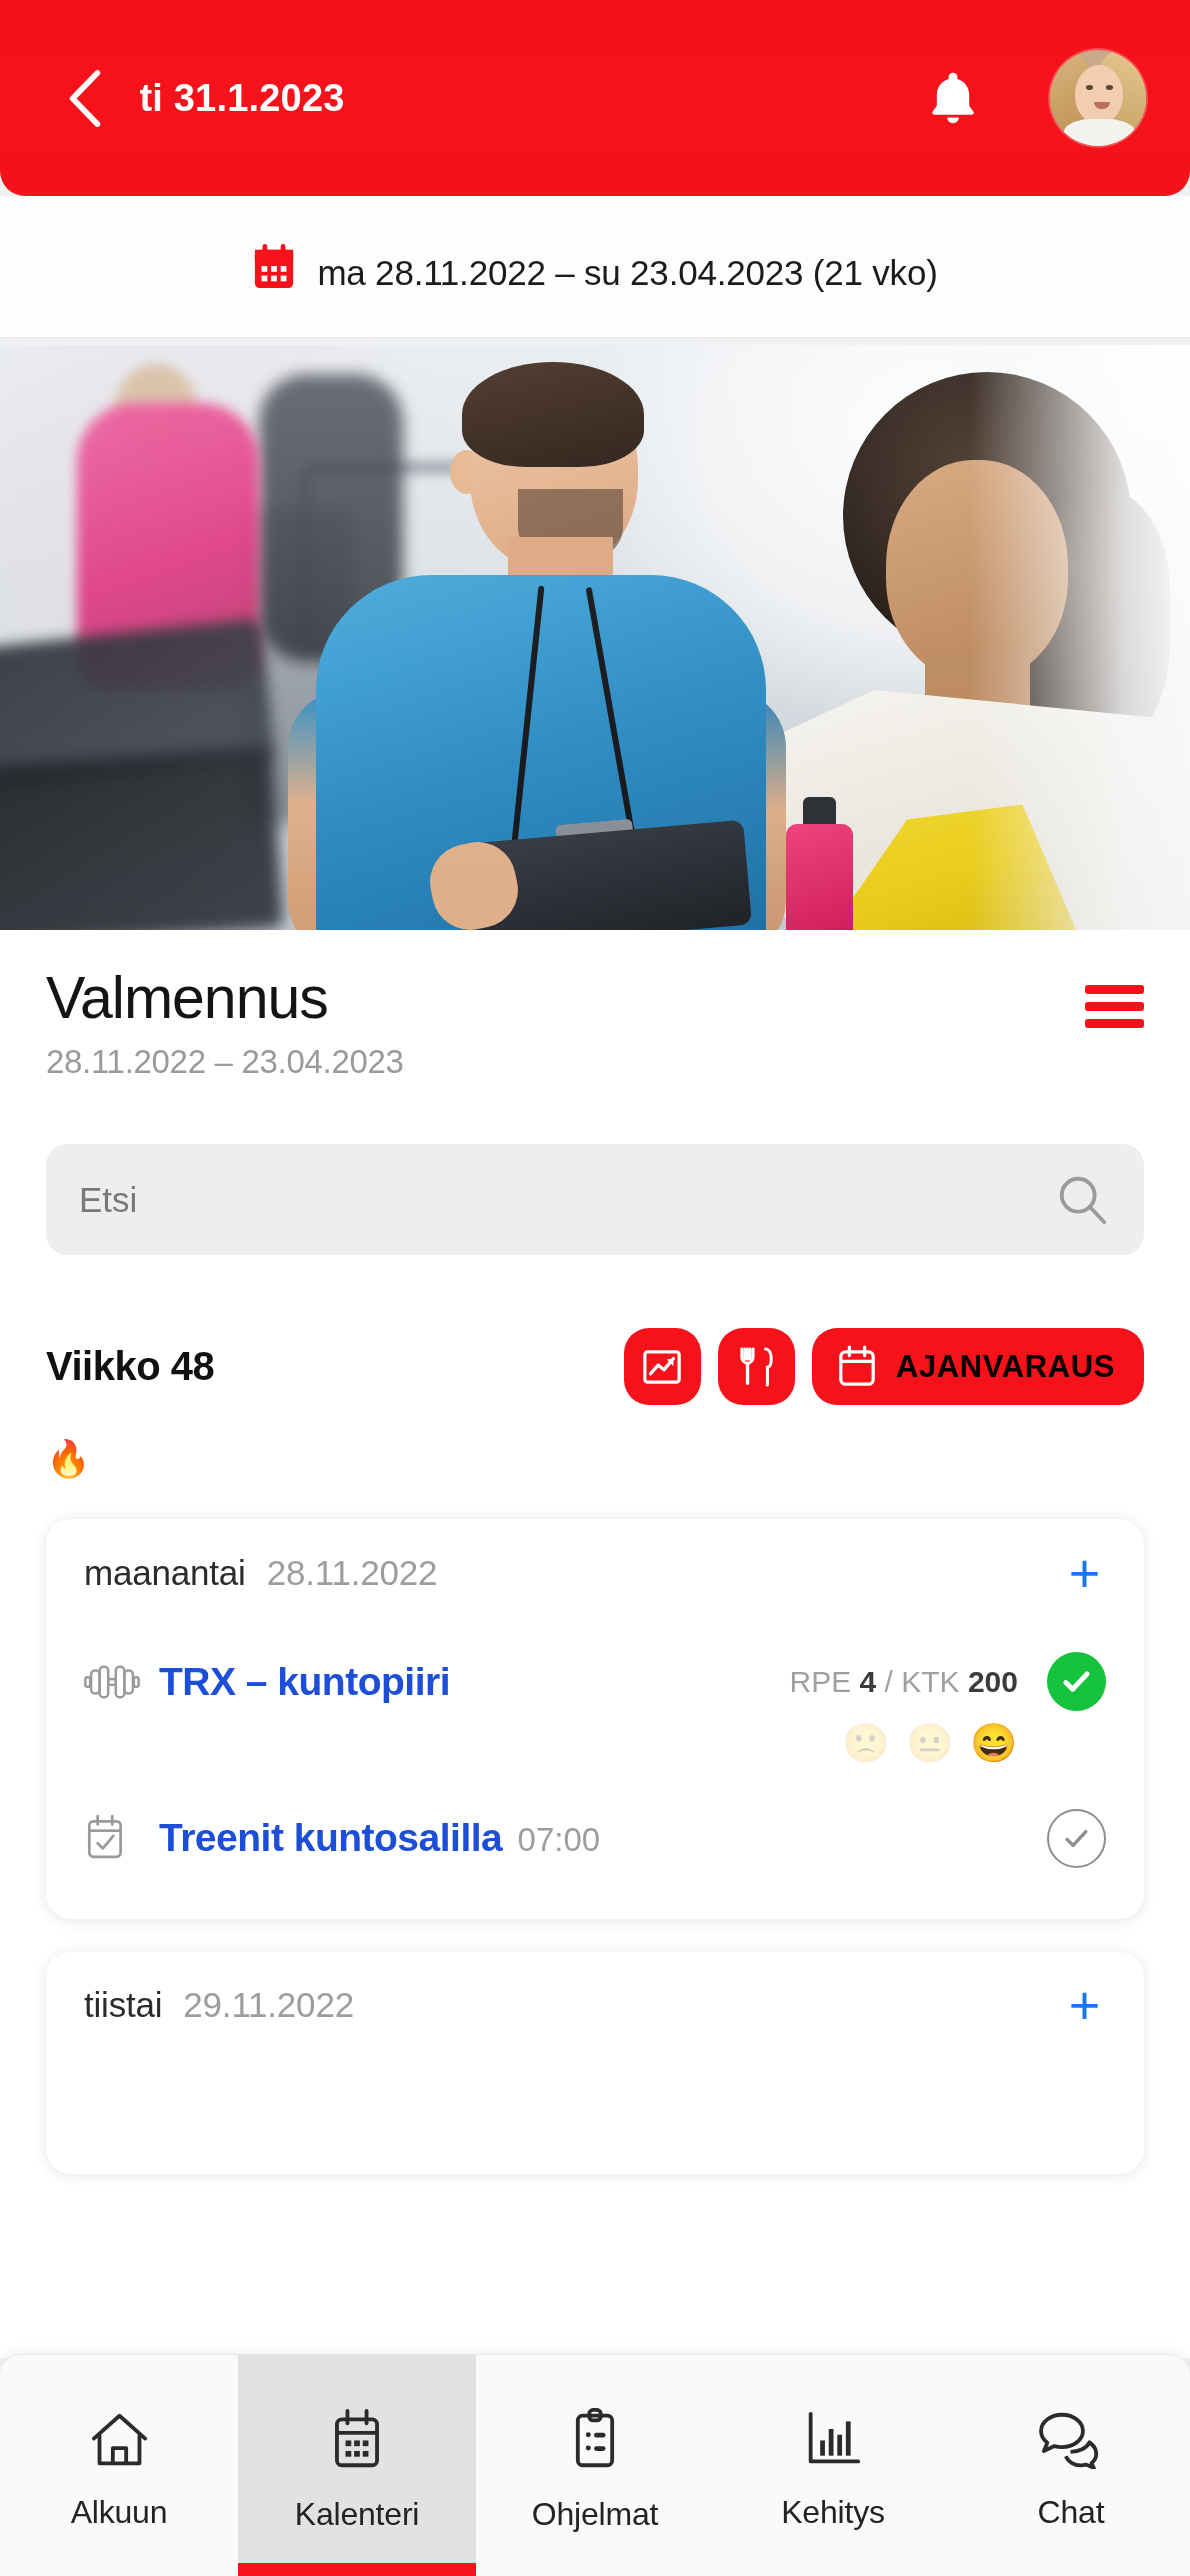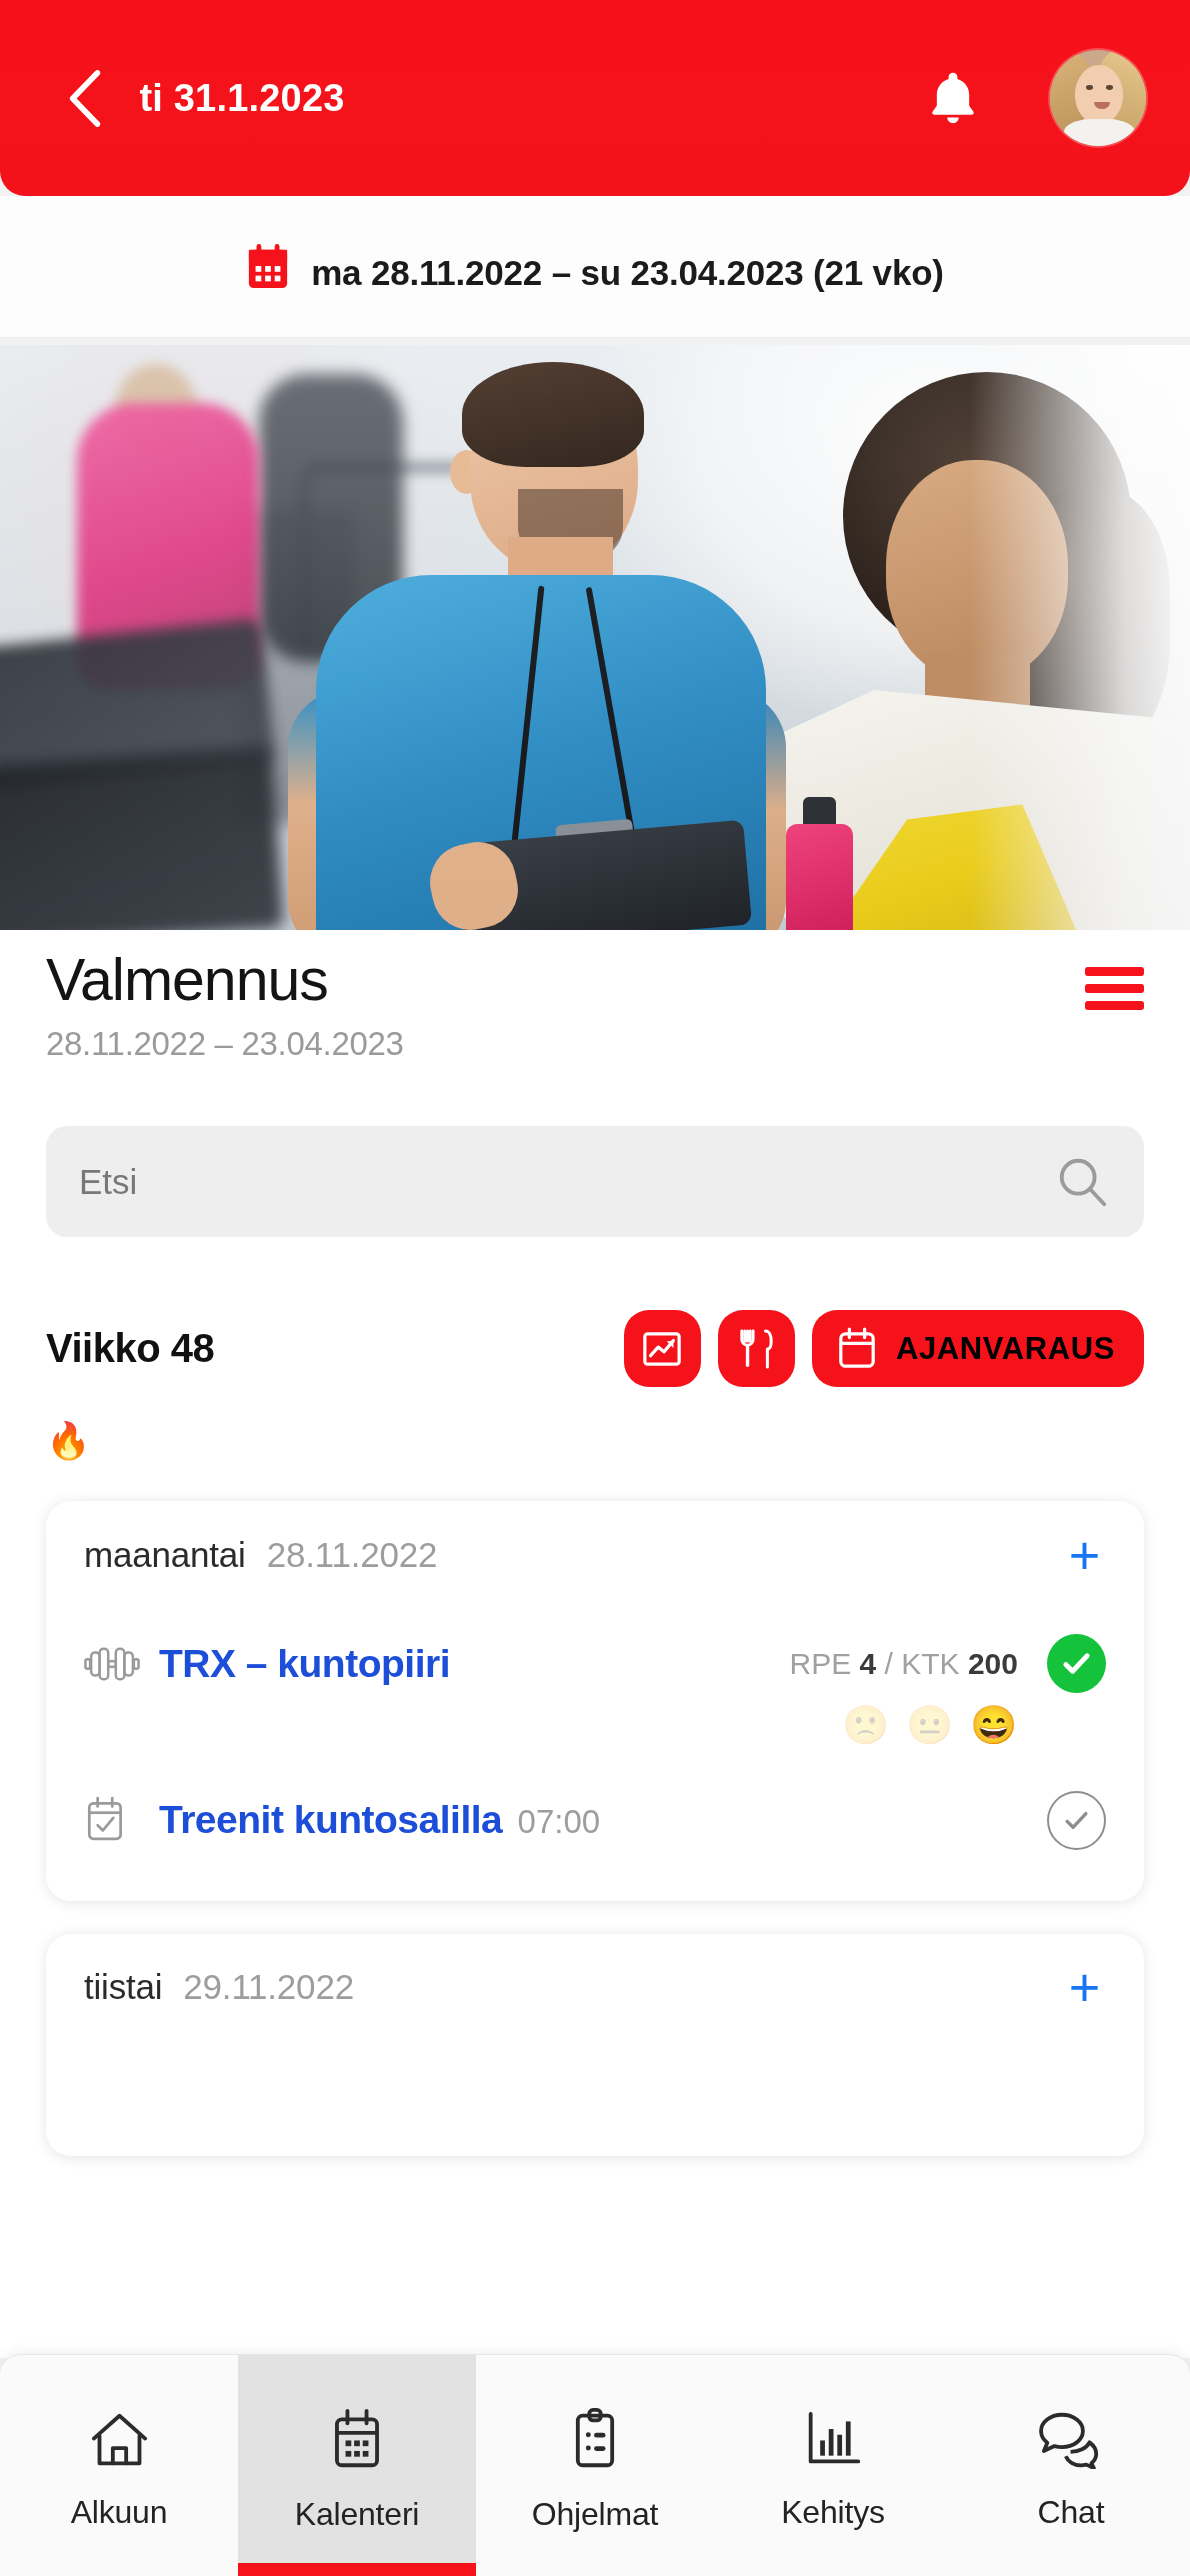--- a/index.html
+++ b/index.html
@@ -42,21 +42,21 @@
   .avatar .body{position:absolute;left:13.4px;bottom:-3.8px;width:71px;height:31px;border-radius:40% 40% 0 0;background:#f4f2ef;}
   .avatar .bg{position:absolute;inset:0;background:linear-gradient(135deg,#cbae8b 0%,#b49470 40%,#8d7254 100%);z-index:-1;}
 
   
   .range-bar{
     position:absolute; top:196px; left:0; width:1190px; height:142px;
     background:#fdfdfd;
     display:flex; align-items:center; justify-content:center; gap:21px;
     border-bottom:1px solid #ececec;
   }
-  .range-text{ font-size:35px; font-weight:700; color:#1b1b1b; letter-spacing:-0.2px; white-space:nowrap;margin-top:12px;}
+  .range-text{ font-size:35px; font-weight:400; color:#1b1b1b; letter-spacing:-0.2px; white-space:nowrap;margin-top:12px;}
 
   
   .hero{
     position:absolute; top:345px; left:0; width:1190px; height:585px; overflow:hidden;
     background:#cfd6dc;
   }
   .hero .bgroom{
     position:absolute;inset:0;
     background:
       radial-gradient(ellipse 498px 403px at 78% 18%, #ffffff 0%, #f3f5f7 45%, rgba(243,245,247,0) 70%),
@@ -98,21 +98,21 @@
   .hero .bottle{position:absolute;left:786px;top:479px;width:67px;height:125px;border-radius:11.5px 11.5px 17px 17px;background:linear-gradient(160deg,#f7437f,#d41c5b);}
   .hero .bottlecap{position:absolute;left:803px;top:452px;width:33px;height:38px;border-radius:5.8px;background:#2d3036;}
   .hero .brightR{position:absolute;right:0;top:0;width:220px;height:585px;background:linear-gradient(90deg,rgba(255,255,255,0) 0%,rgba(255,255,255,.85) 70%,#fff 100%);}
   .hero .shade{position:absolute;inset:0;background:linear-gradient(180deg,rgba(255,255,255,.06),rgba(0,0,0,.04));}
 
   
   .content{
     position:absolute; top:930px; left:0; width:1190px; height:1428px;
     background:#ffffff;
   }
-  .title-row{ padding:20px 46px 0 46px; display:flex; align-items:flex-start; }
+  .title-row{ padding:38px 46px 0 46px; display:flex; align-items:flex-start; }
   .title-block{flex:1;}
   .page-title{ font-size:59px; font-weight:400; color:#141414; letter-spacing:-1px; line-height:1.05;}
   .page-sub{ font-size:33px; color:#9a9a9a; margin-top:13.4px; letter-spacing:-0.3px;}
   .hamburger{ width:59px; padding-top:17px; cursor:pointer; }
   .hamburger span{ display:block; height:8.6px; border-radius:2.9px; background:#f5121a; margin-bottom:8.6px;}
   .hamburger span:last-child{margin-bottom:0;}
 
   .search-wrap{ padding:63px 46px 0 46px; }
   .search-box{
     height:111px; border-radius:21px; background:#eeeeef; display:flex; align-items:center;

